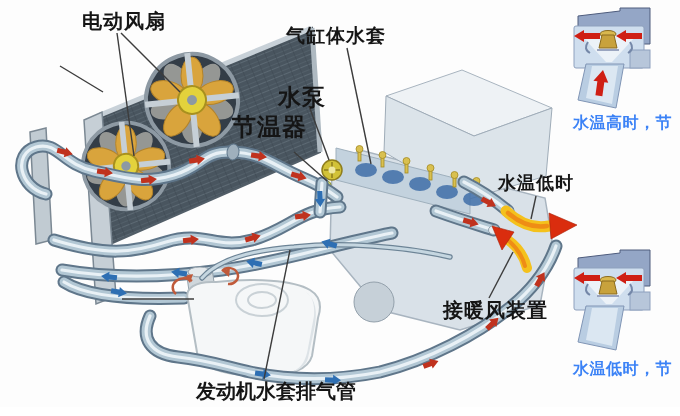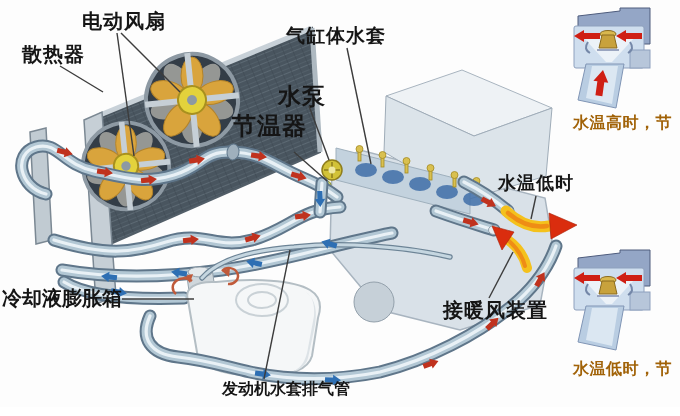--- a/index.html
+++ b/index.html
@@ -1,26 +1,26 @@
 <!DOCTYPE html>
 <html><head>
 <meta charset="utf-8">
 <style>
   html,body{margin:0;padding:0;background:#ffffff;}
   .stage{
     position:relative;width:680px;height:407px;background:#fdfdfd;overflow:hidden;
-    font-family:Liberation Serif, serif;
+    font-family:Liberation Sans, sans-serif;
   }
   .stage svg{position:absolute;left:0;top:0;}
   .label{
     position:absolute;font-weight:700;color:#151515;white-space:nowrap;
     letter-spacing:1px;line-height:1.05;
   }
   .caption{
-    position:absolute;font-weight:700;color:#a16207;white-space:nowrap;
+    position:absolute;font-weight:700;color:#3b82f6;white-space:nowrap;
     font-size:16px;line-height:19px;letter-spacing:0.5px;
   }
   
   .po{stroke:#5f768a;stroke-width:13;fill:none;stroke-linecap:round;}
   .pi{stroke:#b2c7d4;stroke-width:9;fill:none;stroke-linecap:round;}
   .ph{stroke:#e9f1f6;stroke-width:3.2;fill:none;stroke-linecap:round;}
   .pothin{stroke:#6d8496;stroke-width:5.5;fill:none;stroke-linecap:round;}
   .pithin{stroke:#c5d6e0;stroke-width:3;fill:none;stroke-linecap:round;}
   .leader{stroke:#3c3c3c;stroke-width:1.4;fill:none;}
 </style>
@@ -273,25 +273,23 @@
     <path d="M309,106 L329,160"></path>
     <path d="M294,152 L327,181"></path>
     <path d="M536,196 L531,219"></path>
     <path d="M489,298 L513,252"></path>
     <path d="M122,299 L194,299"></path>
     <path d="M264,379 L290,250"></path>
   </g>
 </svg>
 
 <div class="label" style="left:82px;top:11px;font-size:20px;">电动风扇</div>
-<div class="label" style="left:22px;top:44px;font-size:20px;">散热器</div>
 <div class="label" style="left:286px;top:26px;font-size:19px;">气缸体水套</div>
 <div class="label" style="left:278px;top:85px;font-size:23px;">水泵</div>
 <div class="label" style="left:232px;top:114px;font-size:24px;">节温器</div>
 <div class="label" style="left:498px;top:174px;font-size:18px;">水温低时</div>
 <div class="label" style="left:443px;top:300px;font-size:20px;">接暖风装置</div>
-<div class="label" style="left:2px;top:288px;font-size:20px;letter-spacing:0;">冷却液膨胀箱</div>
-<div class="label" style="left:196px;top:381px;font-size:16px;letter-spacing:0;margin-left:26px;">发动机水套排气管</div>
+<div class="label" style="left:196px;top:381px;font-size:20px;letter-spacing:0;">发动机水套排气管</div>
 
 <div class="caption" style="left:573px;top:113px;">水温高时，节</div>
 <div class="caption" style="left:573px;top:359px;">水温低时，节</div>
 
 </div>
 
 </body></html>

